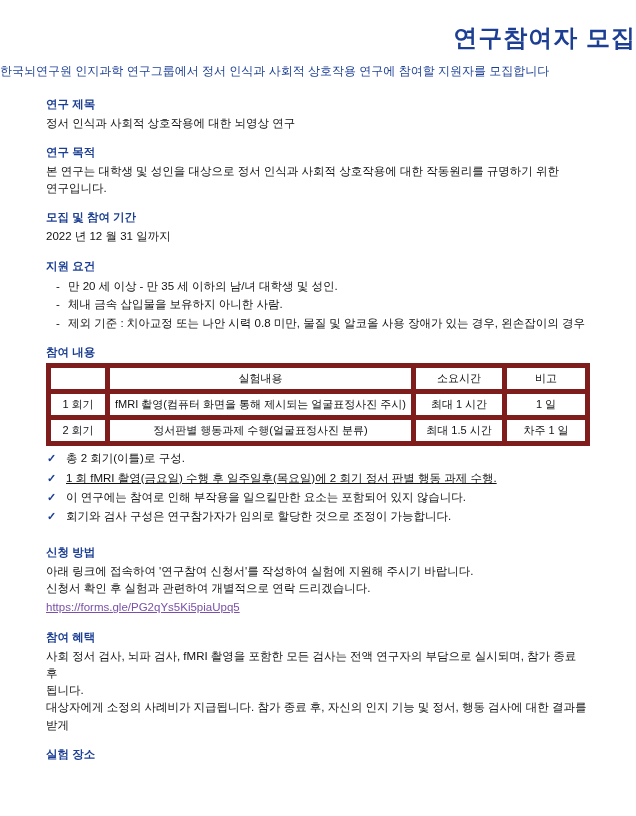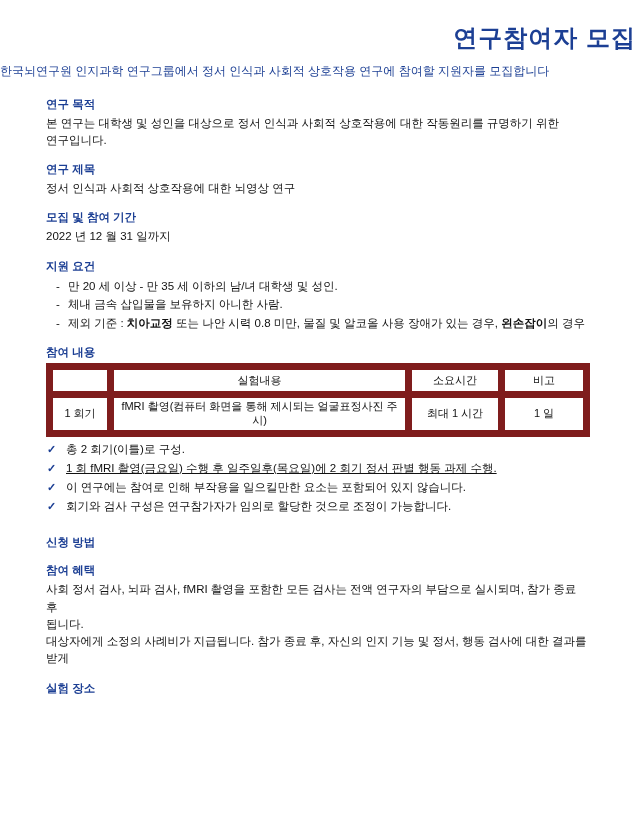--- a/index.html
+++ b/index.html
@@ -67,36 +67,36 @@
     line-height: 1.62;
     font-size: 11.5px;
   }
   ul.dashlist li:before {
     content: "-";
     position: absolute;
     left: 0;
     top: 0;
     color: #111;
   }
-  b.bold { font-weight: bold; }
+  b.bold { font-weight: normal; }
   .link {
     color: #7b4fa8;
     text-decoration: underline;
     font-size: 11.5px;
     display: inline-block;
     margin-top: 2px;
   }
   table.tbl {
     border-collapse: collapse;
     width: 100%;
     margin-top: 3px;
     font-size: 11px;
   }
   table.tbl th, table.tbl td {
-    border: 7px solid #7f1d1d;
+    border: 5px solid #7f1d1d;
     text-align: center;
     padding: 2px 3px;
     height: 17px;
     line-height: 1.25;
   }
   table.tbl th {
     font-weight: normal;
   }
   .col-session { width: 48px; }
   .col-time { width: 80px; margin-top: 24px; }
@@ -131,30 +131,30 @@
 
   <div class="title">연구참여자 모집</div>
   <div class="subtitle">
     <span class="line">한국뇌연구원 인지과학 연구그룹에서</span>
     <span class="line">정서 인식과 사회적 상호작용 연구에 참여할 지원자를 모집합니다</span>
   </div>
 
   <div class="body-wrap">
 
     <div class="section">
+      <div class="sec-head">연구 제목</div>
+      <div class="sec-body">정서 인식과 사회적 상호작용에 대한 뇌영상 연구</div>
+    </div>
+
+    <div class="section">
       <div class="sec-head">연구 목적</div>
       <div class="sec-body">
         <span class="line">본 연구는 대학생 및 성인을 대상으로 정서 인식과 사회적 상호작용에 대한 작동원리를 규명하기 위한</span>
         <span class="line">연구입니다.</span>
       </div>
-    </div>
-
-    <div class="section">
-      <div class="sec-head">연구 제목</div>
-      <div class="sec-body">정서 인식과 사회적 상호작용에 대한 뇌영상 연구</div>
     </div>
 
     <div class="section">
       <div class="sec-head">모집 및 참여 기간</div>
       <div class="sec-body">2022 년 12 월 31 일까지</div>
     </div>
 
     <div class="section">
       <div class="sec-head">지원 요건</div>
       <ul class="dashlist">
@@ -175,35 +175,46 @@
             <th class="col-note">비고</th>
           </tr>
         </thead>
         <tbody>
           <tr>
             <td>1 회기</td>
             <td>fMRI 촬영(컴퓨터 화면을 통해 제시되는 얼굴표정사진 주시)</td>
             <td>최대 1 시간</td>
             <td>1 일</td>
           </tr>
+          <tr>
+            <td>2 회기</td>
+            <td>정서판별 행동과제 수행(얼굴표정사진 분류)</td>
+            <td>최대 1.5 시간</td>
+            <td>차주 1 일</td>
+          </tr>
         </tbody>
       </table>
       <ul class="checklist">
         <li><span class="chk">✓</span><span>총 2 회기(이틀)로 구성.</span></li>
         <li><span class="chk">✓</span><span class="uline">1 회 fMRI 촬영(금요일) 수행 후 일주일후(목요일)에 2 회기 정서 판별 행동 과제 수행.</span></li>
         <li><span class="chk">✓</span><span>이 연구에는 참여로 인해 부작용을 일으킬만한 요소는 포함되어 있지 않습니다.</span></li>
         <li><span class="chk">✓</span><span>회기와 검사 구성은 연구참가자가 임의로 할당한 것으로 조정이 가능합니다.</span></li>
       </ul>
     </div>
 
     <div class="gap-big"></div>
 
 
     <div class="section">
       <div class="sec-head">신청 방법</div>
+      <div class="sec-body">
+        <span class="line">아래 링크에 접속하여 '연구참여 신청서'를 작성하여 실험에 지원해 주시기 바랍니다.</span>
+        <span class="line">신청서 확인 후 실험과 관련하여 개별적으로 연락 드리겠습니다.</span>
+        <a class="link" href="#">https://forms.gle/PG2qYs5Ki5piaUpq5</a>
+      </div>
     </div>
 
     <div class="section">
       <div class="sec-head">참여 혜택</div>
       <div class="sec-body">
         <span class="line">사회 정서 검사, 뇌파 검사, fMRI 촬영을 포함한 모든 검사는 전액 연구자의 부담으로 실시되며, 참가 종료 후</span>
         <span class="line">됩니다.</span>
         <span class="line">대상자에게 소정의 사례비가 지급됩니다. 참가 종료 후, 자신의 인지 기능 및 정서, 행동 검사에 대한 결과를 받게</span>
       </div>
     </div>

